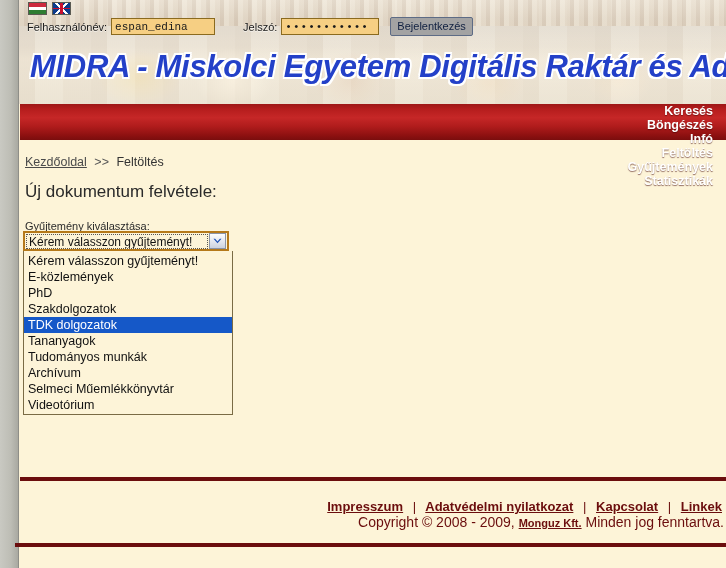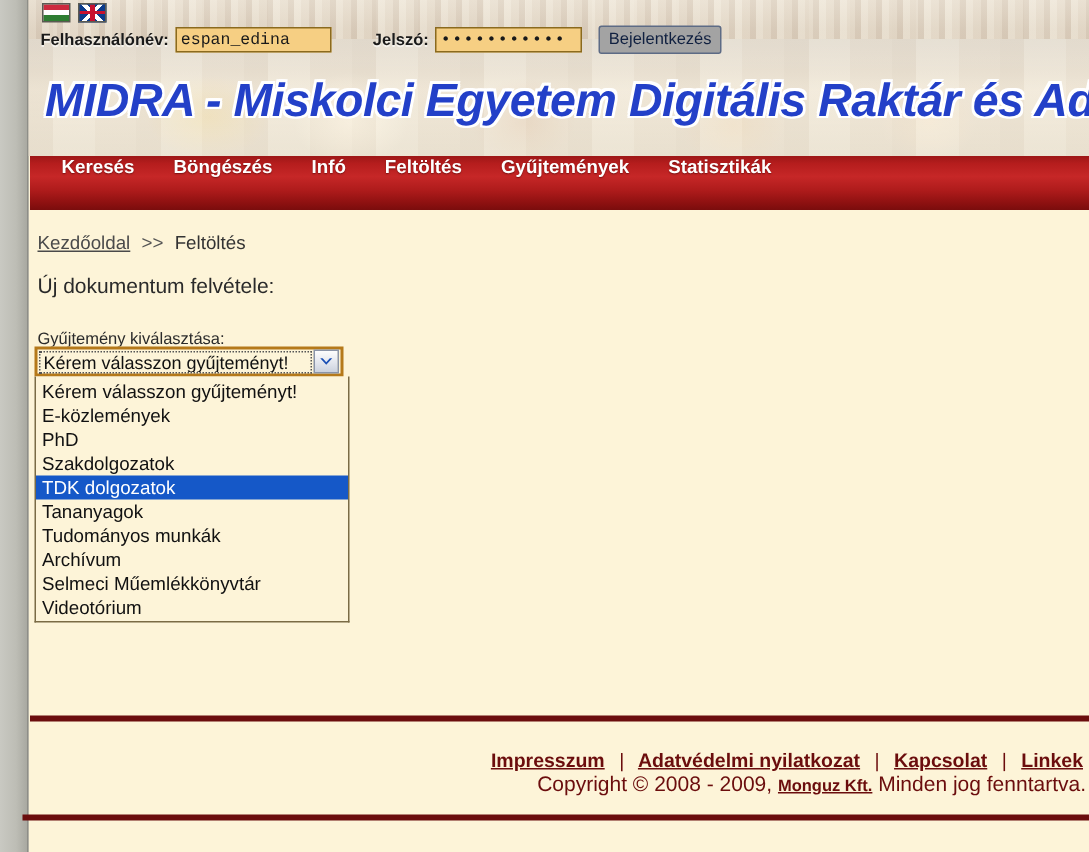--- a/index.html
+++ b/index.html
@@ -139,21 +139,21 @@
     position: absolute;
     left: 8px; top: 17px;
     display: flex;
     align-items: center;
     gap: 0;
     white-space: nowrap;
   }
   .login-label {
     font-family: "Liberation Sans", sans-serif;
     font-size: 11px;
-    font-weight: bold;
+    font-weight: normal;
     color: #1a1a1a;
     text-shadow: 0 1px 0 rgba(255,255,255,.6);
     margin-right: 4px;
   }
   .login-input {
     font-family: "Liberation Mono", monospace;
     font-size: 11px;
     color: #1a1a1a;
     background: #f6cf83;
     border: 1px solid #8a6a1f;
@@ -203,24 +203,25 @@
     left: 20px; top: 104px;
     width: 706px; height: 36px;
     background: linear-gradient(to bottom,
       #9d1717 0%,
       #b51d1d 14%,
       #c62727 38%,
       #b01c1c 62%,
       #8f1111 86%,
       #7a0d0d 100%);
     display: flex;
-    align-items: flex-start;
+    align-items: flex-end;
     box-sizing: border-box;
     padding-left: 8px;
     z-index: 6;
+    flex-direction: column;
   }
   .nav-item {
     font-family: "Liberation Sans", sans-serif;
     font-size: 12.5px;
     font-weight: bold;
     color: #ffffff;
     padding: 0 13px;
     cursor: pointer;
     text-decoration: none;
     white-space: nowrap;
@@ -252,21 +253,21 @@
     color: #555;
     margin: 0 4px;
   }
   #breadcrumb .crumb-current {
     color: #333;
   }
   #page-title {
     position: absolute;
     left: 5px; top: 42px;
     font-family: "Liberation Sans", sans-serif;
-    font-size: 14px;
+    font-size: 17px;
     color: #2a2a2a;
     white-space: nowrap;
   }
   #select-label {
     position: absolute;
     left: 5px; top: 80px;
     font-family: "Liberation Sans", sans-serif;
     font-size: 11px;
     color: #2a2a2a;
     white-space: nowrap;

